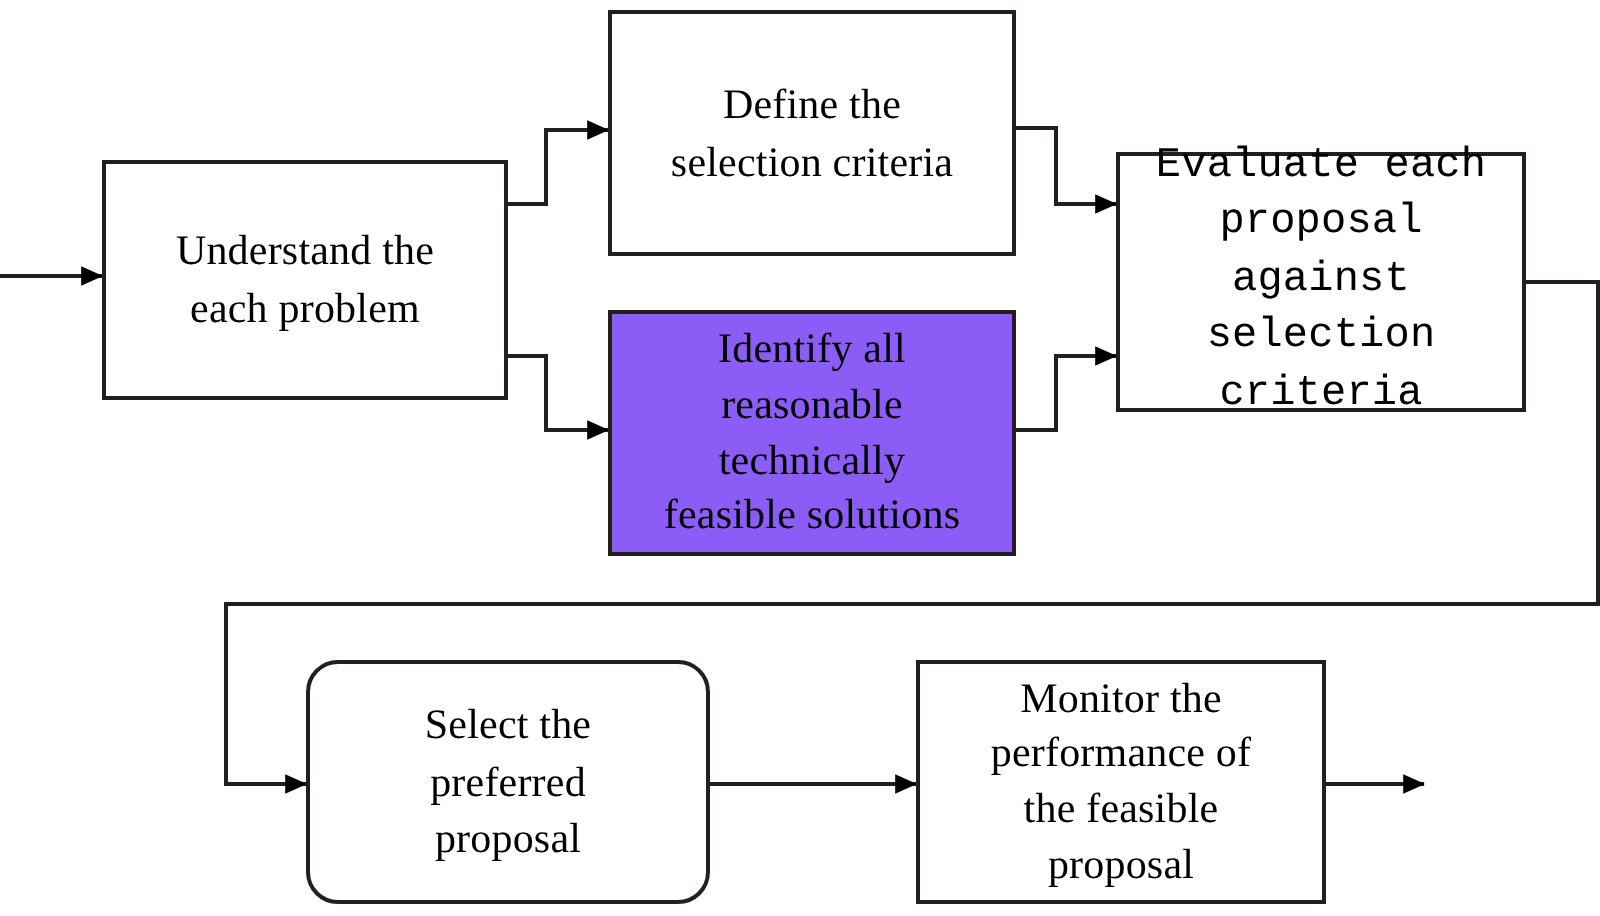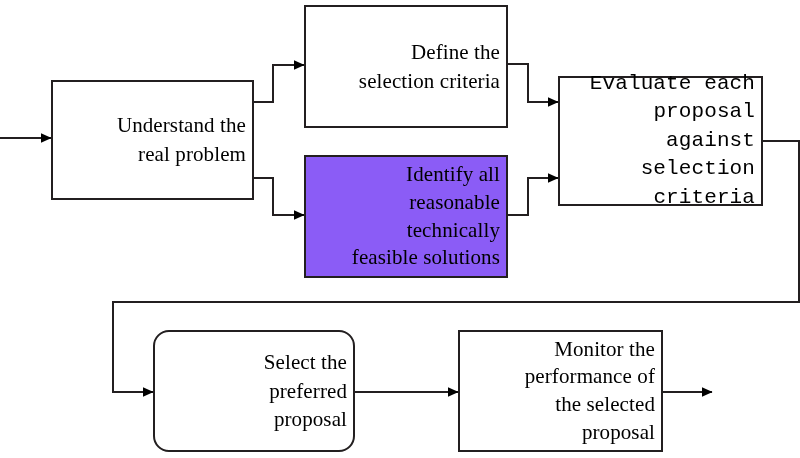--- a/index.html
+++ b/index.html
@@ -24,21 +24,21 @@
     height: 458px;
   }
   .node {
     position: absolute;
     box-sizing: border-box;
     border: 2px solid #231f20;
     background: #ffffff;
     display: flex;
     align-items: center;
     justify-content: center;
-    text-align: right;
+    text-align: center;
     color: #000000;
     z-index: 2;
   }
   .node-label {
     display: block;
     width: 100%;
     padding: 0 6px;
     font-size: 21px;
     line-height: 1.36;
     letter-spacing: 0.1px;
@@ -64,21 +64,21 @@
         <polyline points="508,64 528,64 528,102 558,102" fill="none" stroke="#231f20" stroke-width="2" stroke-linecap="butt" stroke-linejoin="miter" marker-end="url(#arrowhead)"></polyline>
         <polyline points="508,215 528,215 528,178 558,178" fill="none" stroke="#231f20" stroke-width="2" stroke-linecap="butt" stroke-linejoin="miter" marker-end="url(#arrowhead)"></polyline>
         <polyline points="763,141 799,141 799,302 113,302 113,392 153,392" fill="none" stroke="#231f20" stroke-width="2" stroke-linecap="butt" stroke-linejoin="miter" marker-end="url(#arrowhead)"></polyline>
         <polyline points="355,392 458,392" fill="none" stroke="#231f20" stroke-width="2" stroke-linecap="butt" stroke-linejoin="miter" marker-end="url(#arrowhead)"></polyline>
         <polyline points="663,392 712,392" fill="none" stroke="#231f20" stroke-width="2" stroke-linecap="butt" stroke-linejoin="miter" marker-end="url(#arrowhead)"></polyline>
       </g>
   </svg>
 
   <div class="node" style="left: 51px; top: 80px; width: 203px; height: 120px; border-color: rgb(35, 31, 32); background: rgb(255, 255, 255); color: rgb(0, 0, 0);">
     <span class="node-label">Understand the
-real problem</span>
+each problem</span>
   </div>
 
   <div class="node" style="left: 304px; top: 5px; width: 204px; height: 123px; border-color: rgb(35, 31, 32); background: rgb(255, 255, 255); color: rgb(0, 0, 0);">
     <span class="node-label">Define the
 selection criteria</span>
   </div>
 
   <div class="node node-4lines" style="left: 304px; top: 155px; width: 204px; height: 123px; border-color: rgb(35, 31, 32); background: #8b5cf6; color: rgb(0, 0, 0);">
     <span class="node-label">Identify all
 reasonable
@@ -94,17 +94,17 @@
 
   <div class="node" style="left: 153px; top: 330px; width: 202px; height: 122px; border-color: rgb(35, 31, 32); background: rgb(255, 255, 255); color: rgb(0, 0, 0); border-radius: 16px;">
     <span class="node-label">Select the
 preferred
 proposal</span>
   </div>
 
   <div class="node node-4lines" style="left: 458px; top: 330px; width: 205px; height: 122px; border-color: rgb(35, 31, 32); background: rgb(255, 255, 255); color: rgb(0, 0, 0);">
     <span class="node-label">Monitor the
 performance of
-the selected
+the feasible
 proposal</span>
   </div>
 
 </div>
 
 </body></html>

